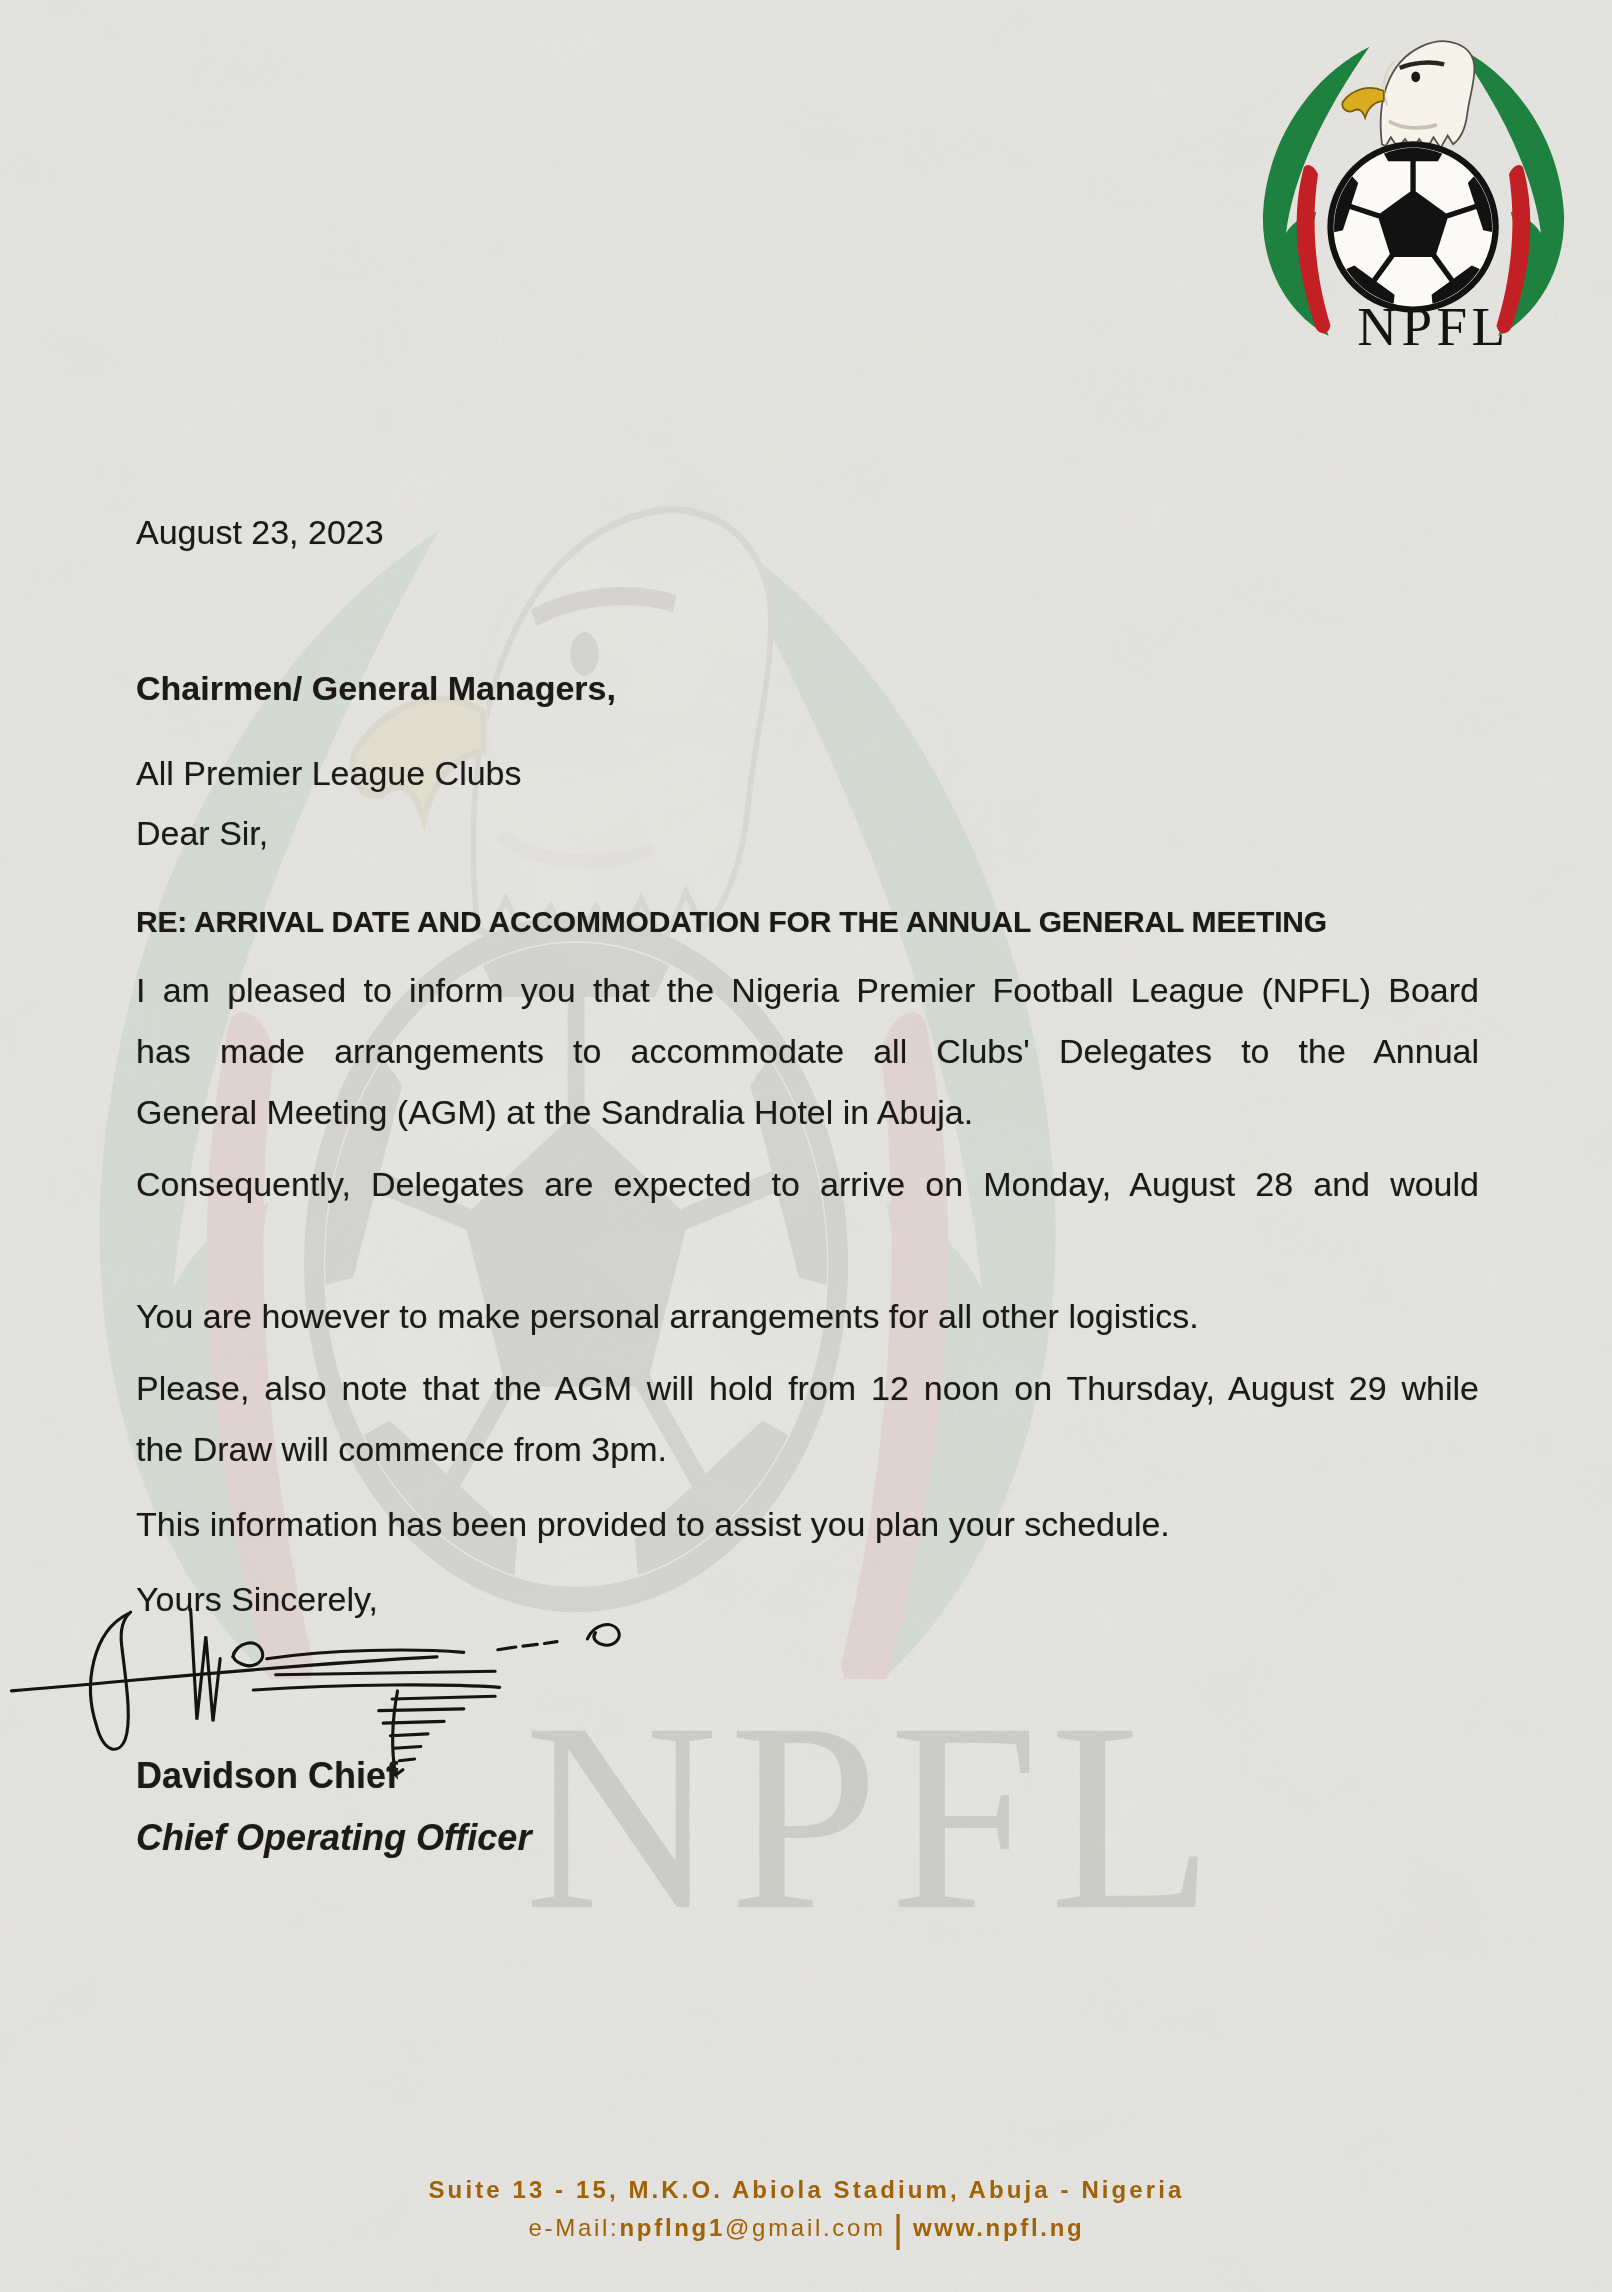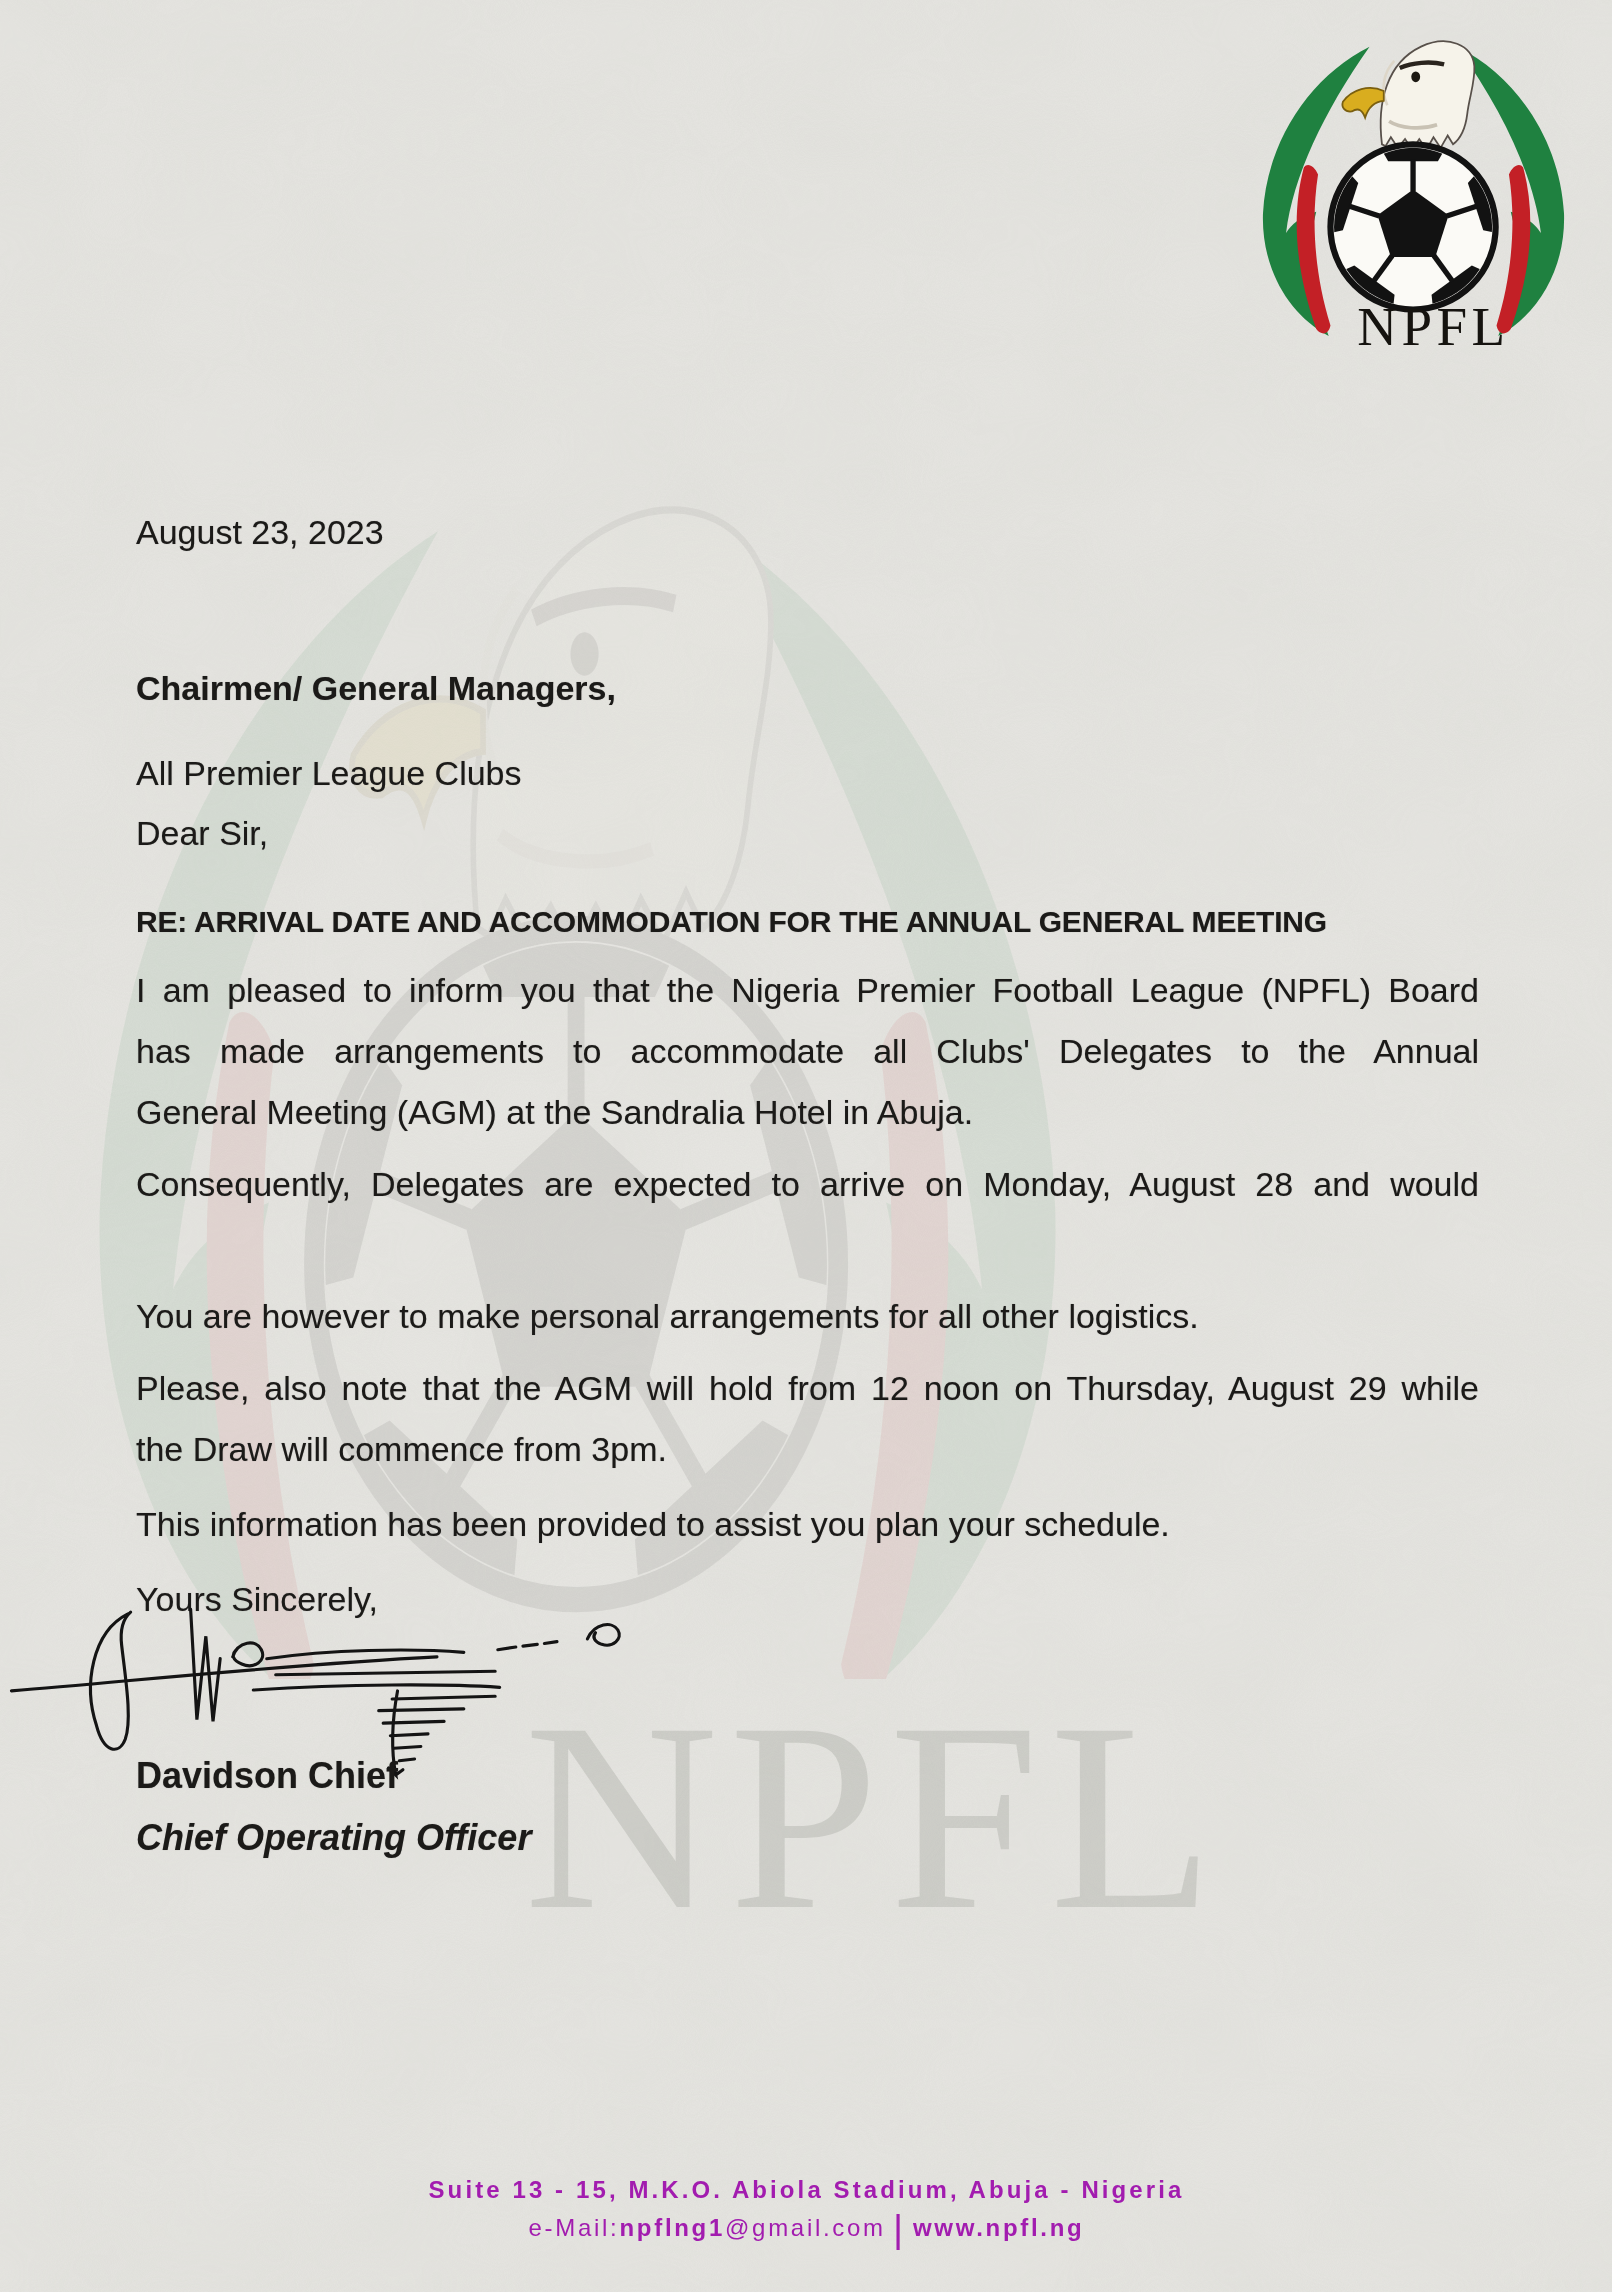--- a/index.html
+++ b/index.html
@@ -39,21 +39,21 @@
   .wm-text {
     position:absolute; left:524px; top:1682px; width:806px;
     font-family:"Liberation Serif", serif; font-size:269px; line-height:1;
     letter-spacing:10.7px; color:rgba(100,105,97,.18); pointer-events:none;
   }
 
   
   .signature { position:absolute; left:7.2px; top:1603px; width:627px; height:269px; }
 
   
-  .footer { position:absolute; left:0; right:0; text-align:center; color:#a21caf; }
+  .footer { position:absolute; left:0; right:0; text-align:center; color:#a16207; }
   .footer-line1 { top:2172px; font-weight:bold; font-size:24px; letter-spacing:3.1px; line-height:36px; }
   .footer-line2 { top:2208px; font-size:24px; letter-spacing:2.7px; line-height:39px; }
   .footer-line2 .bold { font-weight:bold; }
   .footer-line2 .divider { font-weight:400; font-size:39px; vertical-align:-6.3px; padding:0 7.2px; }
 </style>
 </head>
 <body>
 
 <div id="page">
 

